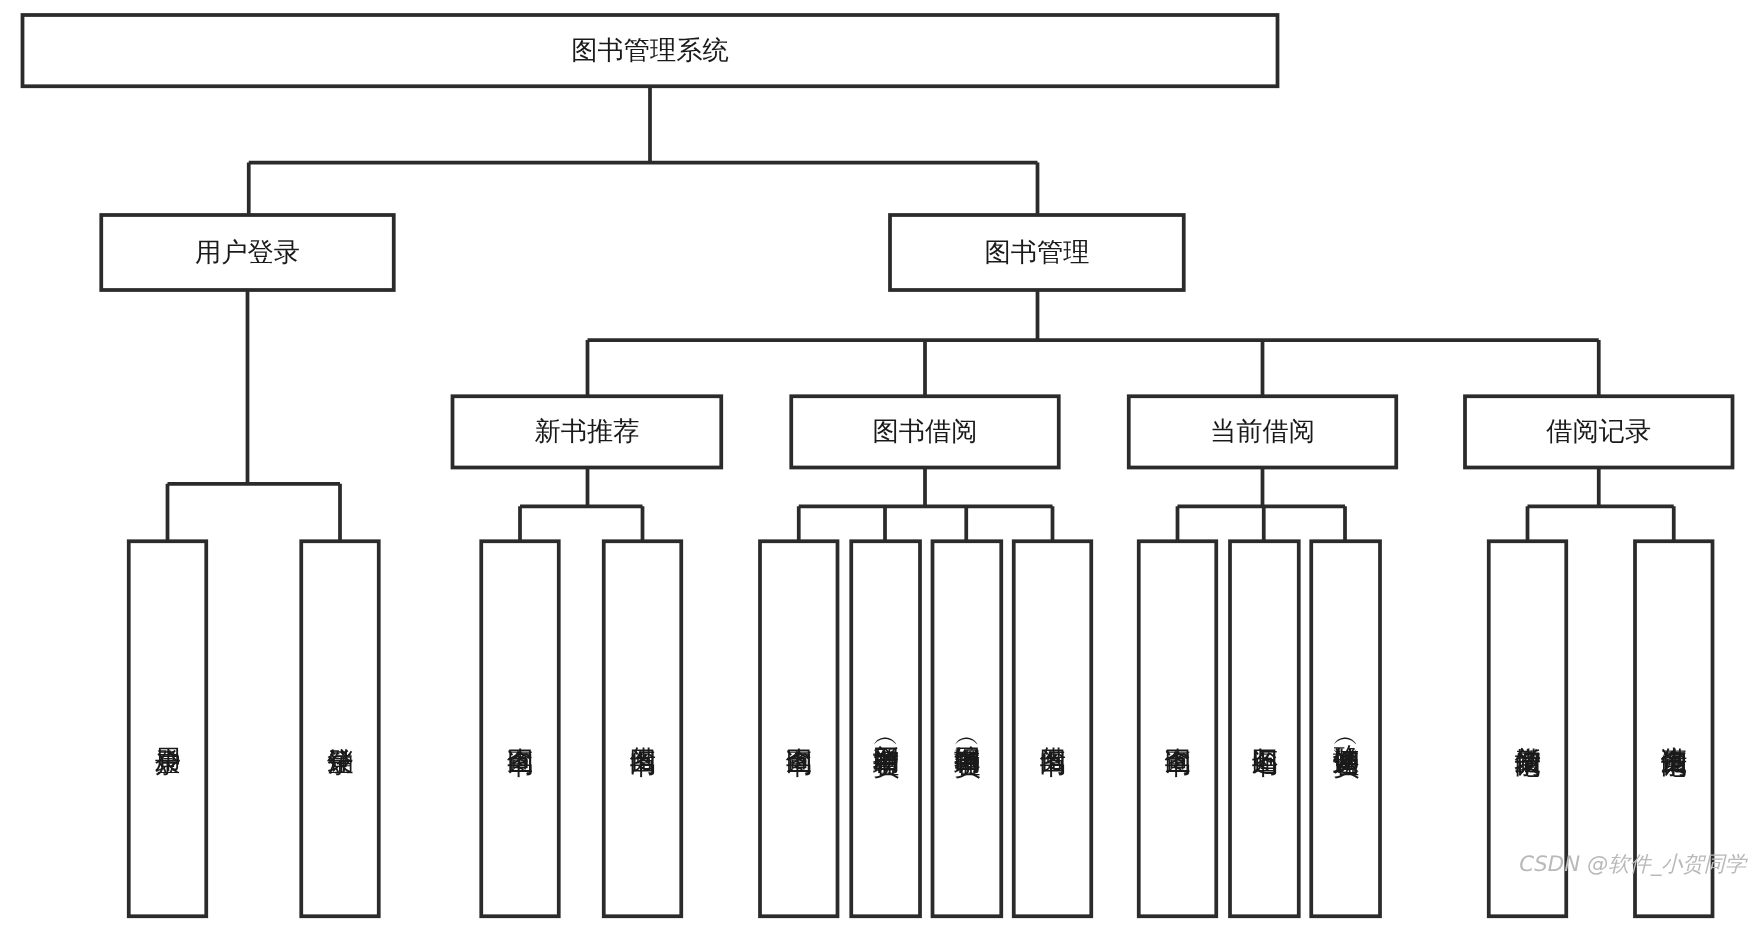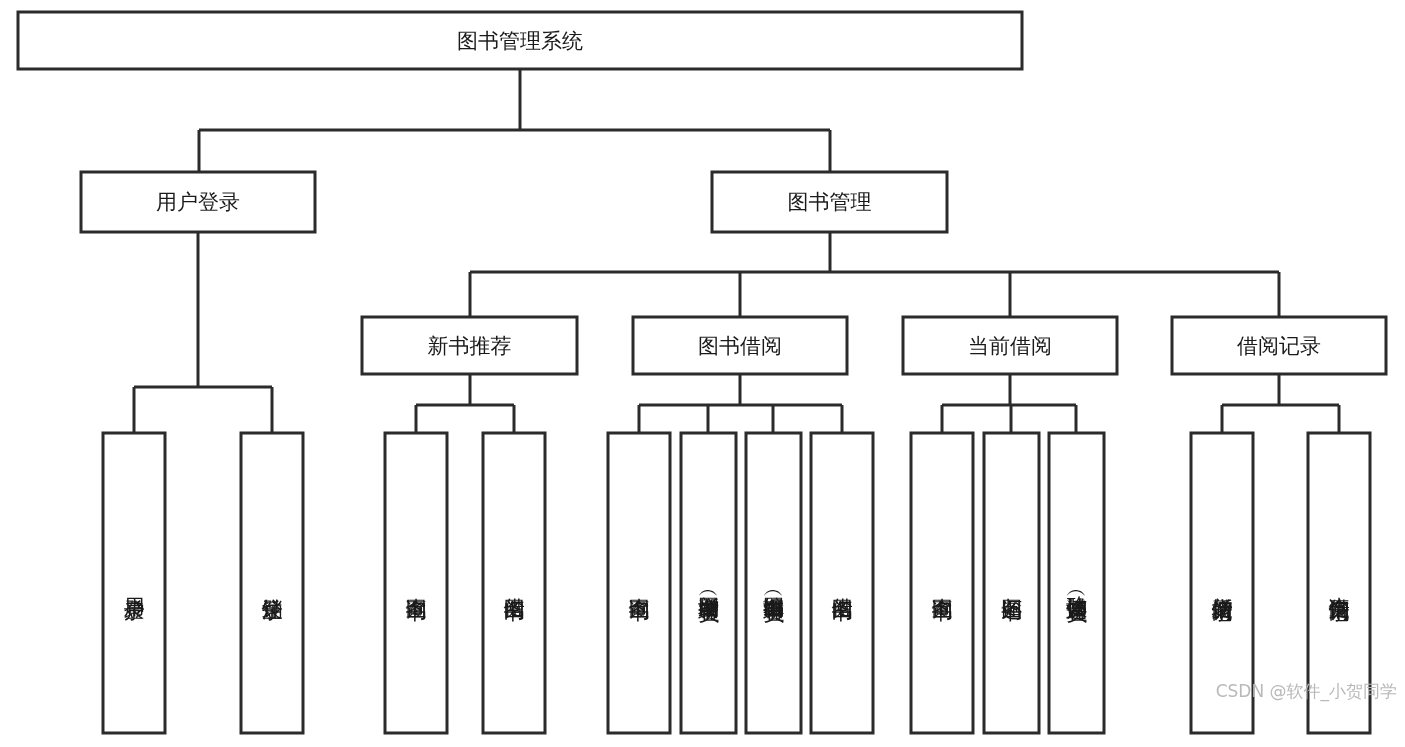--- a/index.html
+++ b/index.html
@@ -64,20 +64,21 @@
     pointer-events: none;
   }
   .watermark {
     position: absolute;
     right: 8px;
     bottom: 6px;
     font-family: "DejaVu Sans", "Liberation Sans", sans-serif;
     font-size: 17px;
     color: #b9b9b9;
     white-space: nowrap;
+    font-style: italic;
   }
 </style>
 </head>
 <body>
 
 <div id="diagram-root">
 
   <svg class="canvas" viewBox="0 0 1405 747" xmlns="http://www.w3.org/2000/svg">
 
     <defs>

